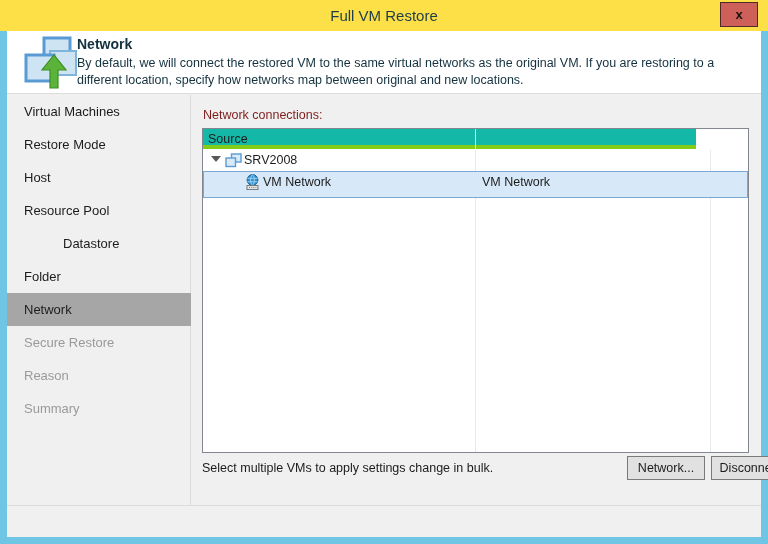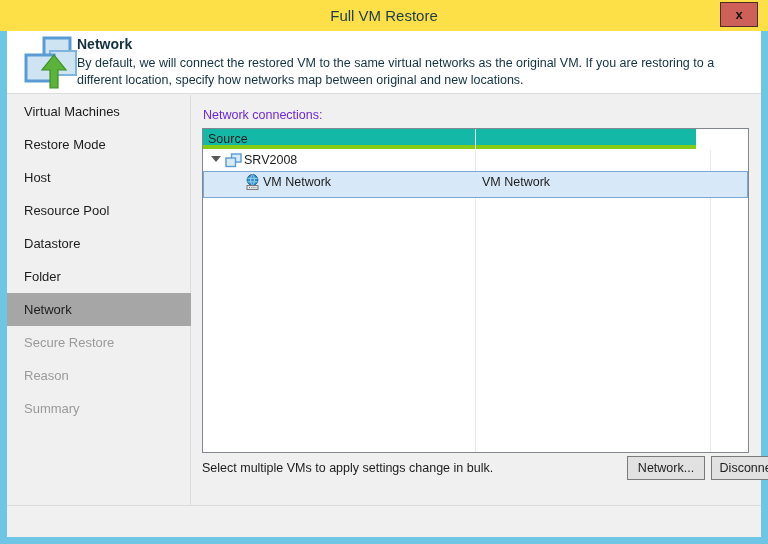--- a/index.html
+++ b/index.html
@@ -119,21 +119,21 @@
   #main {
     position: absolute;
     left: 185px; top: 64px;
     width: 569px; height: 442px;
     background: #f0f0f0;
   }
   #list-label {
     position: absolute;
     left: 11px; top: 13px;
     font-size: 12.5px;
-    color: #6d28d9;
+    color: #7f1d1d;
   }
 
   
   #listview {
     position: absolute;
     left: 10px; top: 33px;
     width: 547px; height: 325px;
     background: #ffffff;
     border: 1px solid #828790;
     overflow: hidden;
@@ -279,21 +279,21 @@
       </div>
       <div id="banner-title">Network</div>
       <div id="banner-desc">By default, we will connect the restored VM to the same virtual networks as the original VM. If you are restoring to a different location, specify how networks map between original and new locations.</div>
     </div>
 
     <div id="sidebar">
         <div class="side-item" style="top: 0px;">Virtual Machines</div>
         <div class="side-item" style="top: 33px;">Restore Mode</div>
         <div class="side-item" style="top: 66px;">Host</div>
         <div class="side-item" style="top: 99px;">Resource Pool</div>
-        <div class="side-item" style="top: 132px;">Datastore</div>
+        <div class="side-item" style="top: 132px; margin-left: 39px;">Datastore</div>
         <div class="side-item" style="top: 165px;">Folder</div>
         <div class="side-item selected" style="top: 198px;">Network</div>
         <div class="side-item disabled" style="top: 231px;">Secure Restore</div>
         <div class="side-item disabled" style="top: 264px;">Reason</div>
         <div class="side-item disabled" style="top: 297px;">Summary</div>
       </div>
 
     <div id="main">
       <div id="list-label">Network connections:</div>
 

